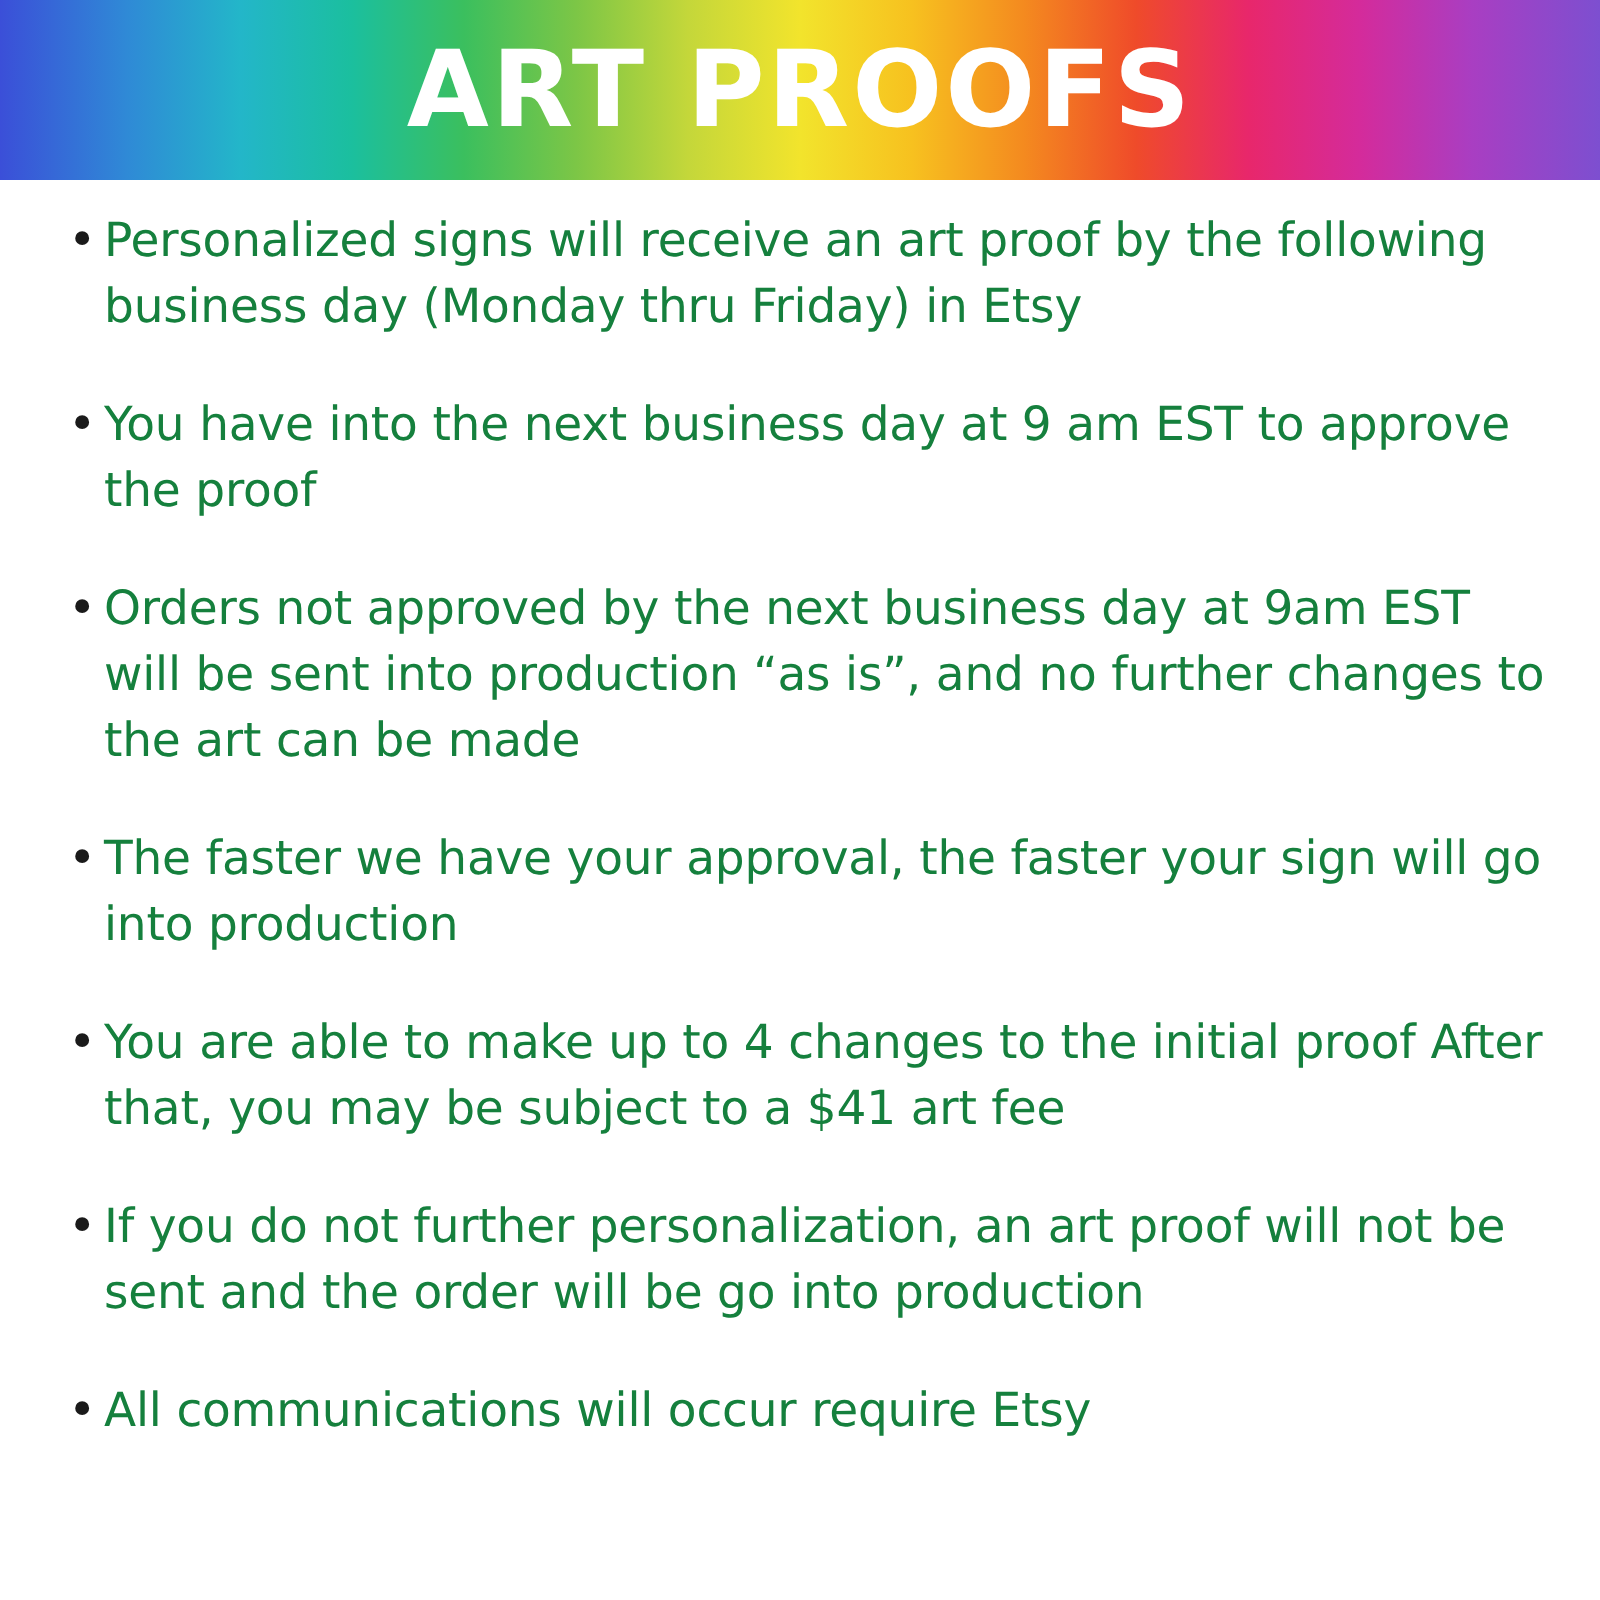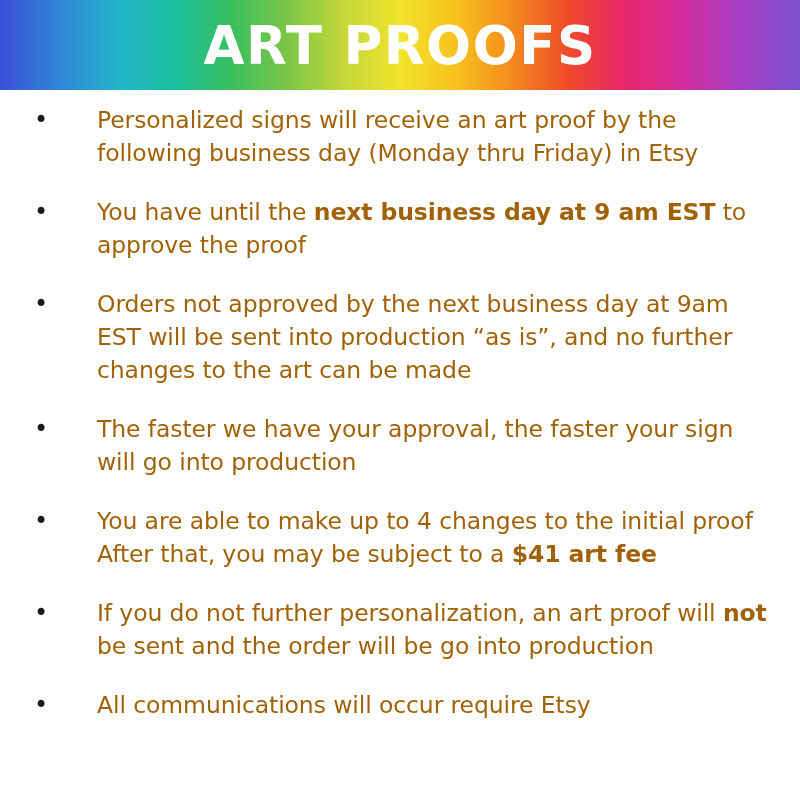--- a/index.html
+++ b/index.html
@@ -73,29 +73,28 @@
     flex: 0 0 auto;
     width: 18px;
     color: #1a1a1a;
     font-size: 24px;
     line-height: 33px;
     text-align: left;
     user-select: none;
   }
   .bullet-text {
     flex: 1 1 auto;
-    color: #a16207;
+    color: #15803d;
     font-family: "DejaVu Sans", sans-serif;
     font-size: 23.5px;
     line-height: 33px;
     letter-spacing: -0.1px;
-    margin-left: 45px;
   }
   .bullet-text b {
-    font-weight: bold;
+    font-weight: normal;
   }
   .item-0 { margin-bottom: 26px; }
   .item-last { margin-bottom: 0; }
 </style>
 </head>
 <body>
 
 <div class="page">
 
   <div class="header-banner">
@@ -107,21 +106,21 @@
     <div class="bullet-item item-0">
       <span class="bullet-dot">•</span>
       <span class="bullet-text">
         <span>Personalized signs will receive an art proof by the following business day (Monday thru Friday) in Etsy</span>
       </span>
     </div>
 
     <div class="bullet-item">
       <span class="bullet-dot">•</span>
       <span class="bullet-text">
-        <span>You have until the </span><b>next business day at 9 am EST</b><span> to approve the proof</span>
+        <span>You have into the </span><b>next business day at 9 am EST</b><span> to approve the proof</span>
       </span>
     </div>
 
     <div class="bullet-item">
       <span class="bullet-dot">•</span>
       <span class="bullet-text">
         <span>Orders not approved by the next business day at 9am EST will be sent into production “as is”, and no further changes to the art can be made</span>
       </span>
     </div>
 

